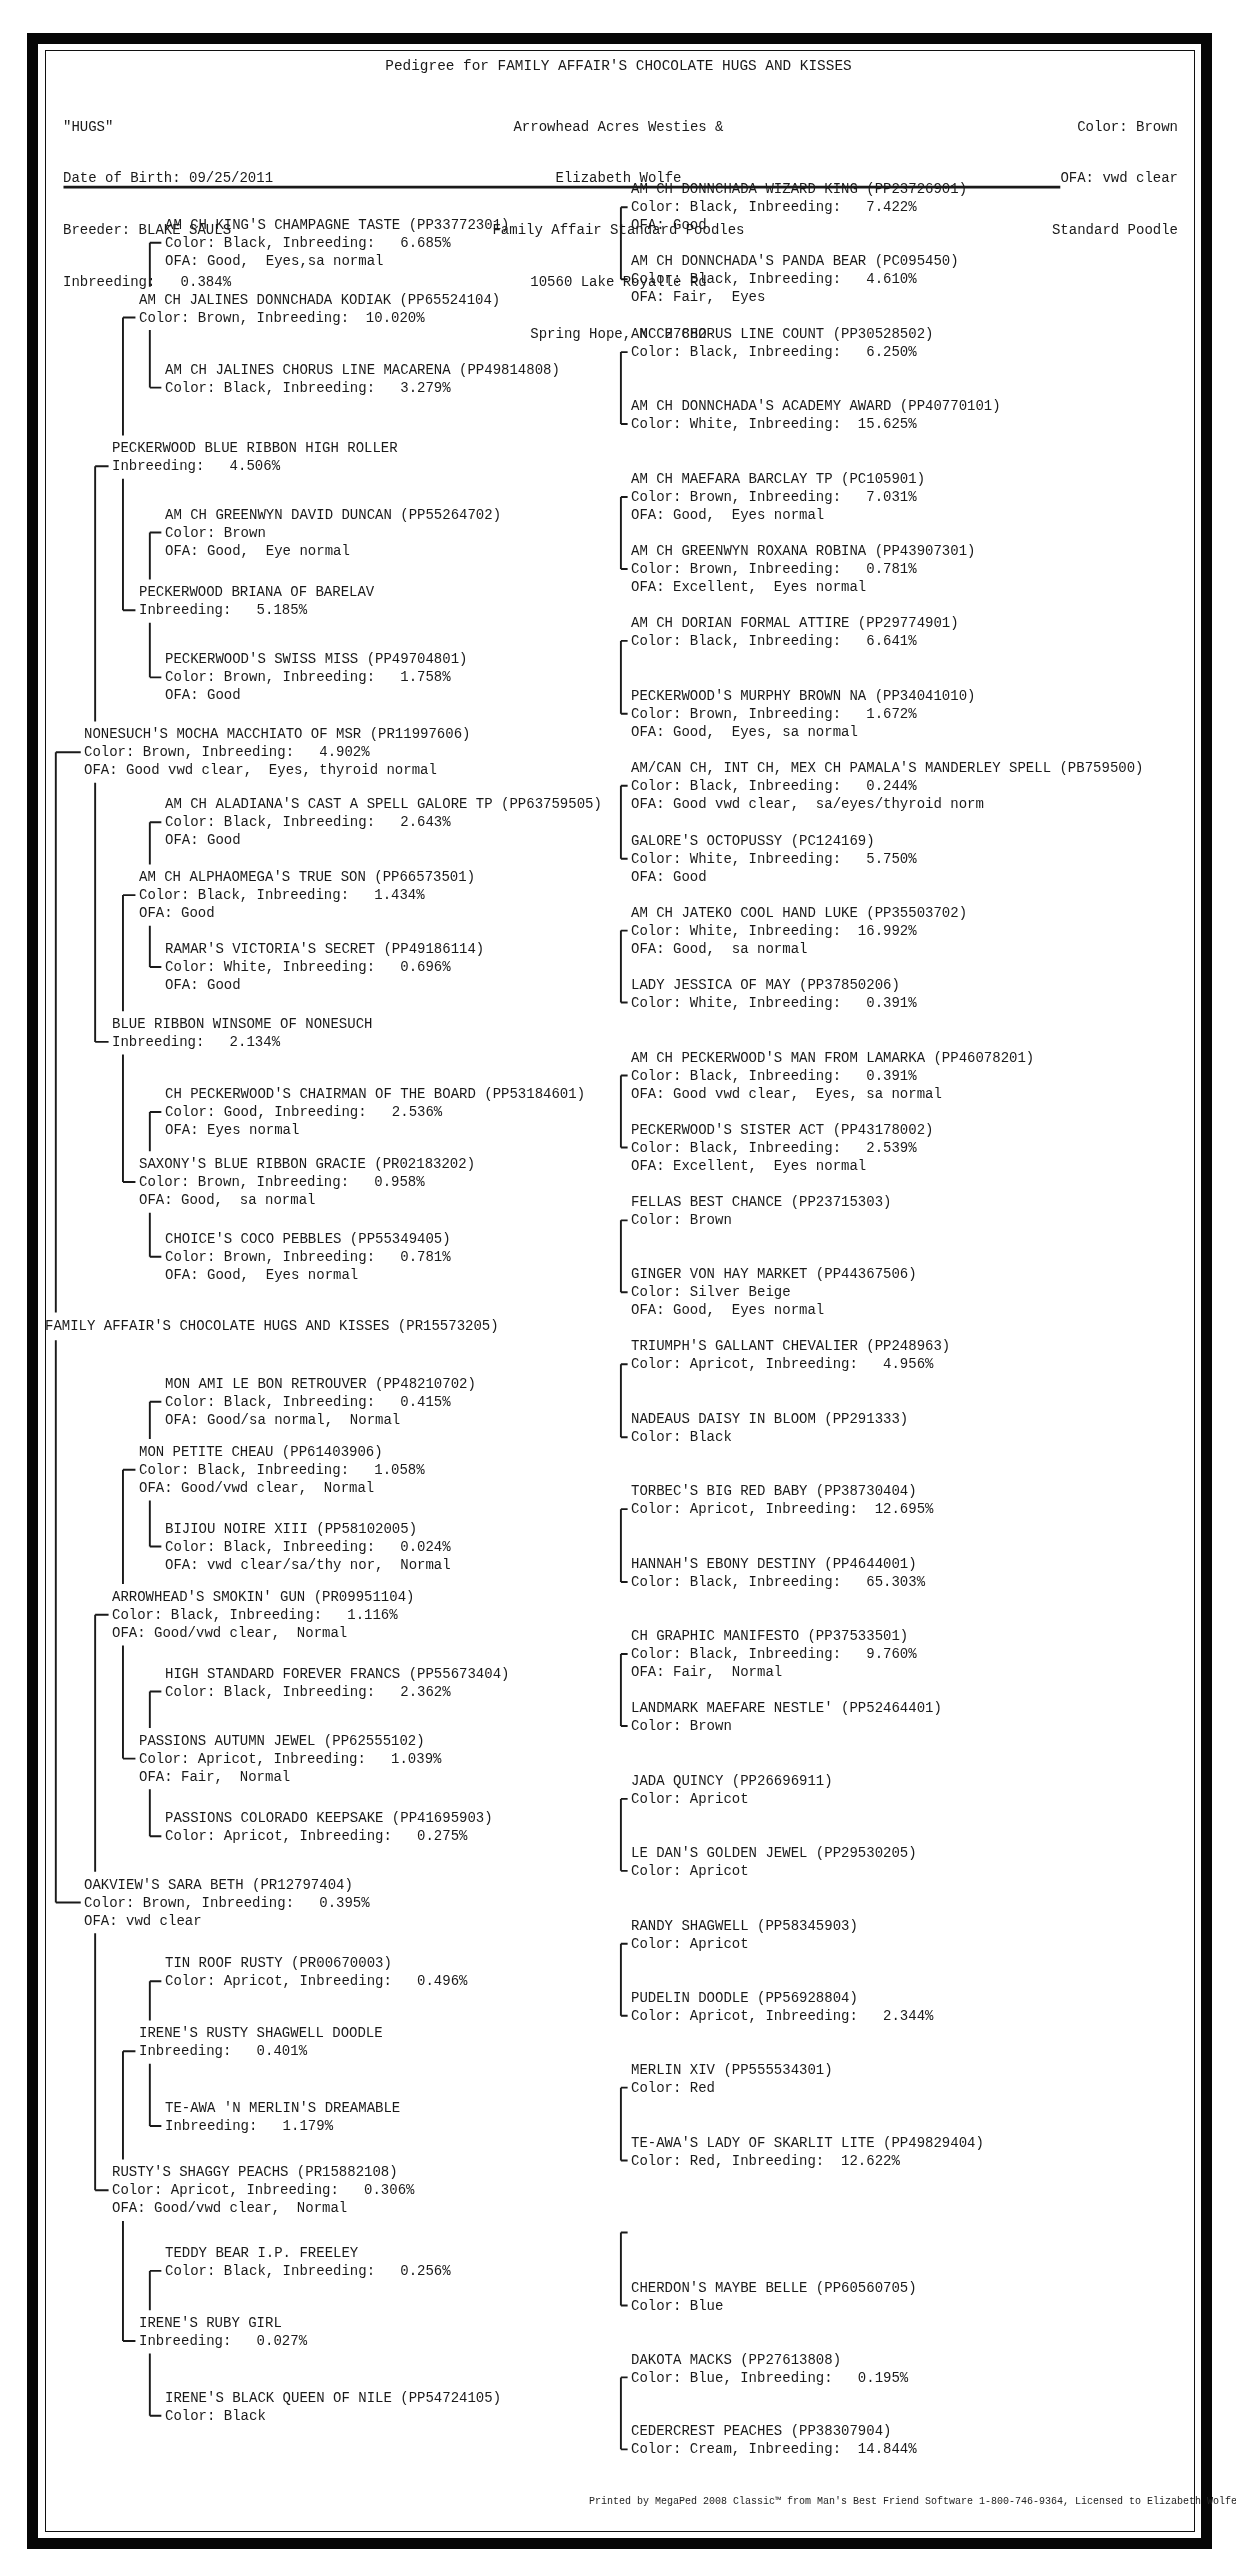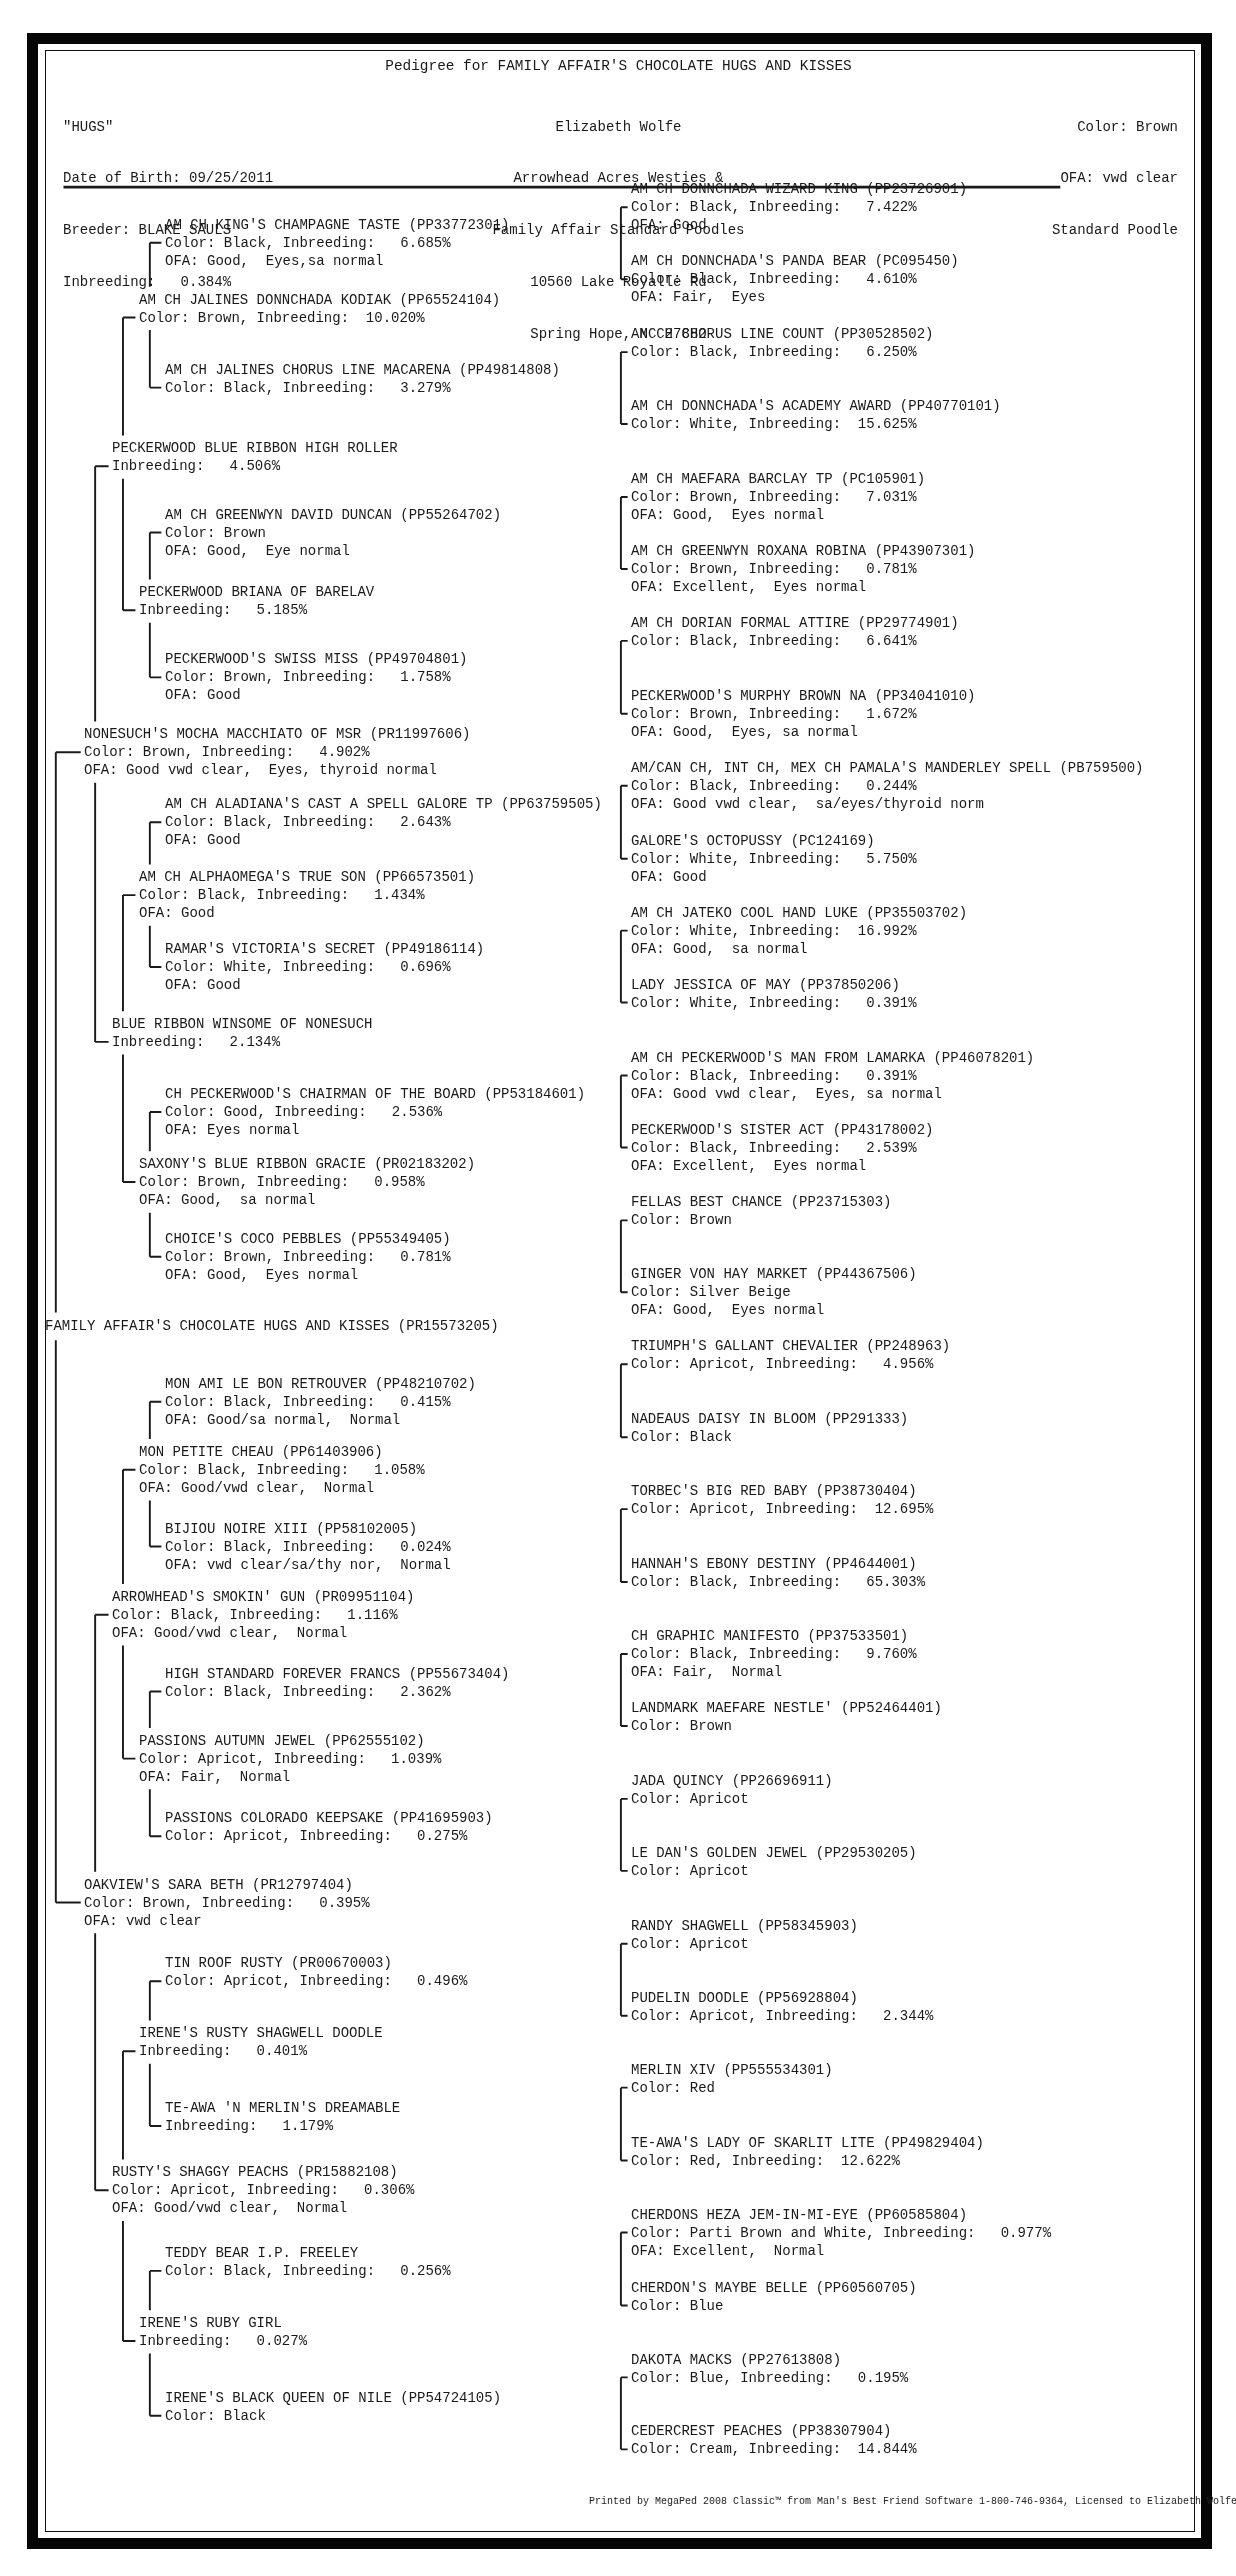--- a/index.html
+++ b/index.html
@@ -26,22 +26,22 @@
   <div class="title">Pedigree for FAMILY AFFAIR'S CHOCOLATE HUGS AND KISSES</div>
 
   <div class="hblock hleft">
     <div>"HUGS"</div>
     <div>Date of Birth: 09/25/2011</div>
     <div>Breeder: BLAKE SAULS</div>
     <div>Inbreeding:   0.384%</div>
   </div>
 
   <div class="hblock hcenter">
+    <div>Arrowhead Acres Westies &amp;</div>
     <div>Elizabeth Wolfe</div>
-    <div>Arrowhead Acres Westies &amp;</div>
     <div>Family Affair Standard Poodles</div>
     <div>10560 Lake Royalle Rd</div>
     <div>Spring Hope, NC 27882</div>
   </div>
 
   <div class="hblock hright">
     <div>Color: Brown</div>
     <div>OFA: vwd clear</div>
     <div>Standard Poodle</div>
   </div>
@@ -138,20 +138,19 @@
   <div class="e" style="left:631px;top:1482px"><div>TORBEC'S BIG RED BABY (PP38730404)</div><div>Color: Apricot, Inbreeding:  12.695%</div></div>
   <div class="e" style="left:631px;top:1555px"><div>HANNAH'S EBONY DESTINY (PP4644001)</div><div>Color: Black, Inbreeding:   65.303%</div></div>
   <div class="e" style="left:631px;top:1627px"><div>CH GRAPHIC MANIFESTO (PP37533501)</div><div>Color: Black, Inbreeding:   9.760%</div><div>OFA: Fair,  Normal</div></div>
   <div class="e" style="left:631px;top:1699px"><div>LANDMARK MAEFARE NESTLE' (PP52464401)</div><div>Color: Brown</div></div>
   <div class="e" style="left:631px;top:1772px"><div>JADA QUINCY (PP26696911)</div><div>Color: Apricot</div></div>
   <div class="e" style="left:631px;top:1844px"><div>LE DAN'S GOLDEN JEWEL (PP29530205)</div><div>Color: Apricot</div></div>
   <div class="e" style="left:631px;top:1917px"><div>RANDY SHAGWELL (PP58345903)</div><div>Color: Apricot</div></div>
   <div class="e" style="left:631px;top:1989px"><div>PUDELIN DOODLE (PP56928804)</div><div>Color: Apricot, Inbreeding:   2.344%</div></div>
   <div class="e" style="left:631px;top:2061px"><div>MERLIN XIV (PP555534301)</div><div>Color: Red</div></div>
   <div class="e" style="left:631px;top:2134px"><div>TE-AWA'S LADY OF SKARLIT LITE (PP49829404)</div><div>Color: Red, Inbreeding:  12.622%</div></div>
-  <div class="e" style="left:631px;top:2206px"><div>CHERDONS HEZA JEM-IN-MI-EYE (PP60585804)</div><div>Color: Parti Brown and White, Inbreeding:   0.977%</div><div>OFA: Excellent,  Normal</div></div>
   <div class="e" style="left:631px;top:2279px"><div>CHERDON'S MAYBE BELLE (PP60560705)</div><div>Color: Blue</div></div>
   <div class="e" style="left:631px;top:2351px"><div>DAKOTA MACKS (PP27613808)</div><div>Color: Blue, Inbreeding:   0.195%</div></div>
   <div class="e" style="left:631px;top:2422px"><div>CEDERCREST PEACHES (PP38307904)</div><div>Color: Cream, Inbreeding:  14.844%</div></div>
 
   <div class="footer">Printed by MegaPed 2008 Classic™ from Man's Best Friend Software 1-800-746-9364, Licensed to Elizabeth Wolfe</div>
 </div>
 
 
 </body></html>

